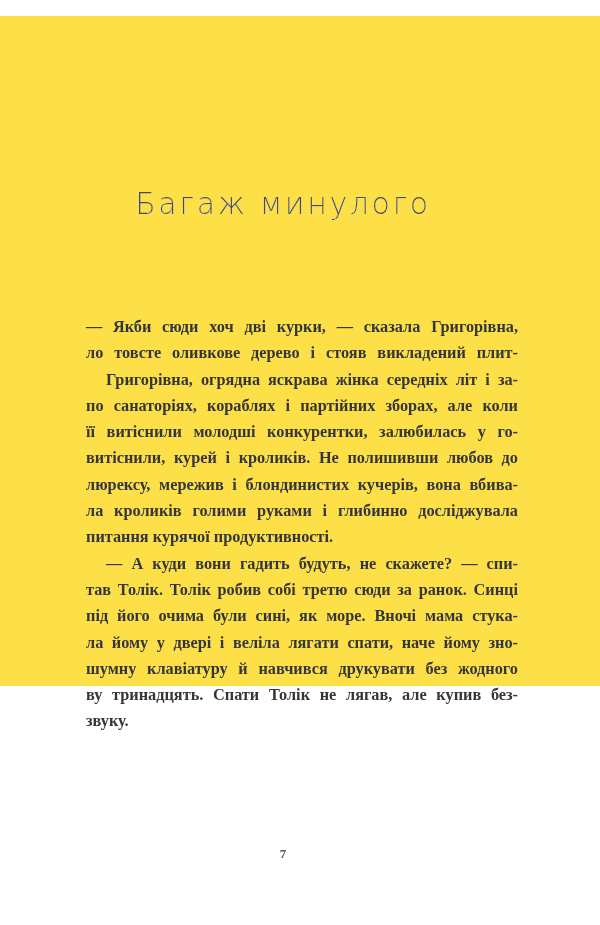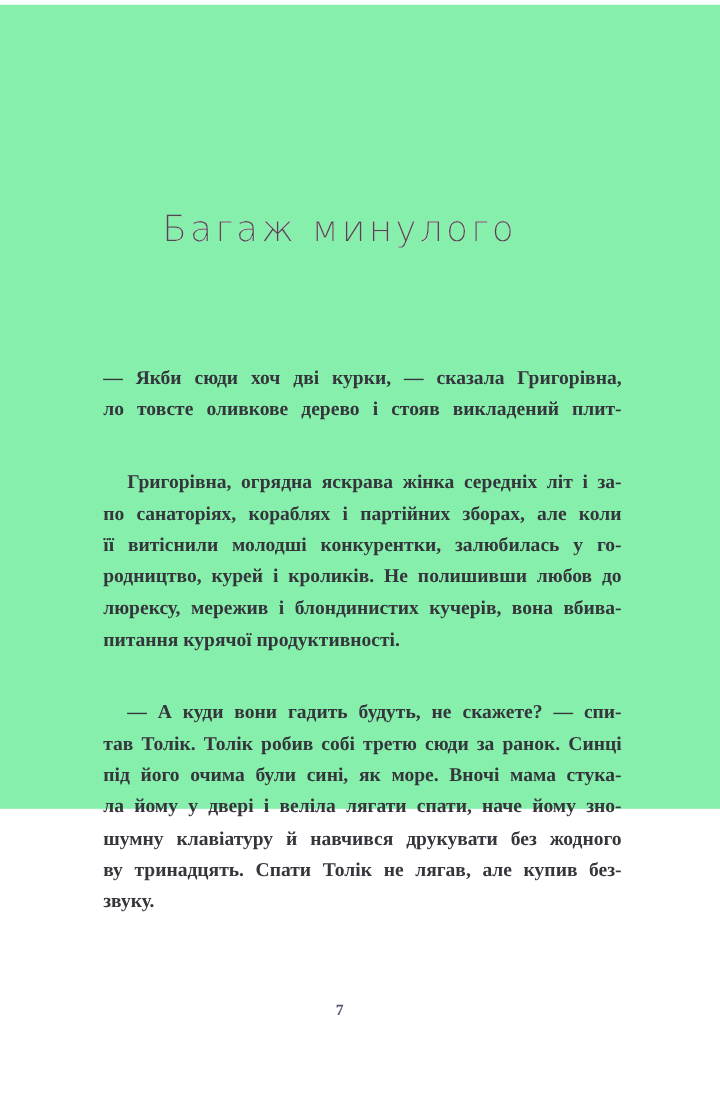--- a/index.html
+++ b/index.html
@@ -8,24 +8,24 @@
     background: #ffffff;
   }
   body {
     width: 600px;
     height: 925px;
     position: relative;
     overflow: hidden;
   }
   .page {
     position: absolute;
-    left: 0; top: 4px;
+    left: 0; top: 16px;
     width: 600px;
     height: 670px;
-    background: #86efac;
+    background: #fde047;
   }
   .chapter-title {
     position: absolute;
     top: 148px;
     left: 0;
     width: 566px;
     text-align: center;
     font-family: "DejaVu Sans", sans-serif;
     font-weight: 200;
     font-size: 30px;
@@ -52,21 +52,20 @@
     text-align: justify;
     text-align-last: justify;
     white-space: nowrap;
     height: 26.3px;
   }
   .body-text .line.last {
     text-align-last: left;
   }
   .body-text .line.indent {
     padding-left: 20px;
-    margin-top: 34px;
   }
   .body-text .line > span {
     display: block;
     text-align: justify;
     text-align-last: justify;
     white-space: normal;
   }
   .body-text .line.last > span {
     text-align-last: left;
   }
@@ -112,24 +111,27 @@
       <div class="line indent">
           <span>Григорівна, огрядна яскрава жінка середніх літ і за-</span>
         </div>
       <div class="line">
           <span>по санаторіях, кораблях і партійних зборах, але коли</span>
         </div>
       <div class="line">
           <span>її витіснили молодші конкурентки, залюбилась у го-</span>
         </div>
       <div class="line">
-          <span>родництво, курей і кроликів. Не полишивши любов до</span>
+          <span>витіснили, курей і кроликів. Не полишивши любов до</span>
         </div>
       <div class="line">
           <span>люрексу, мережив і блондинистих кучерів, вона вбива-</span>
+        </div>
+      <div class="line">
+          <span>ла кроликів голими руками і глибинно досліджувала</span>
         </div>
       <div class="line last">
           <span>питання курячої продуктивності.</span>
         </div>
     </div>
 
     <div class="paragraph">
       <div class="line indent">
           <span>— А куди вони гадить будуть, не скажете? — спи-</span>
         </div>

